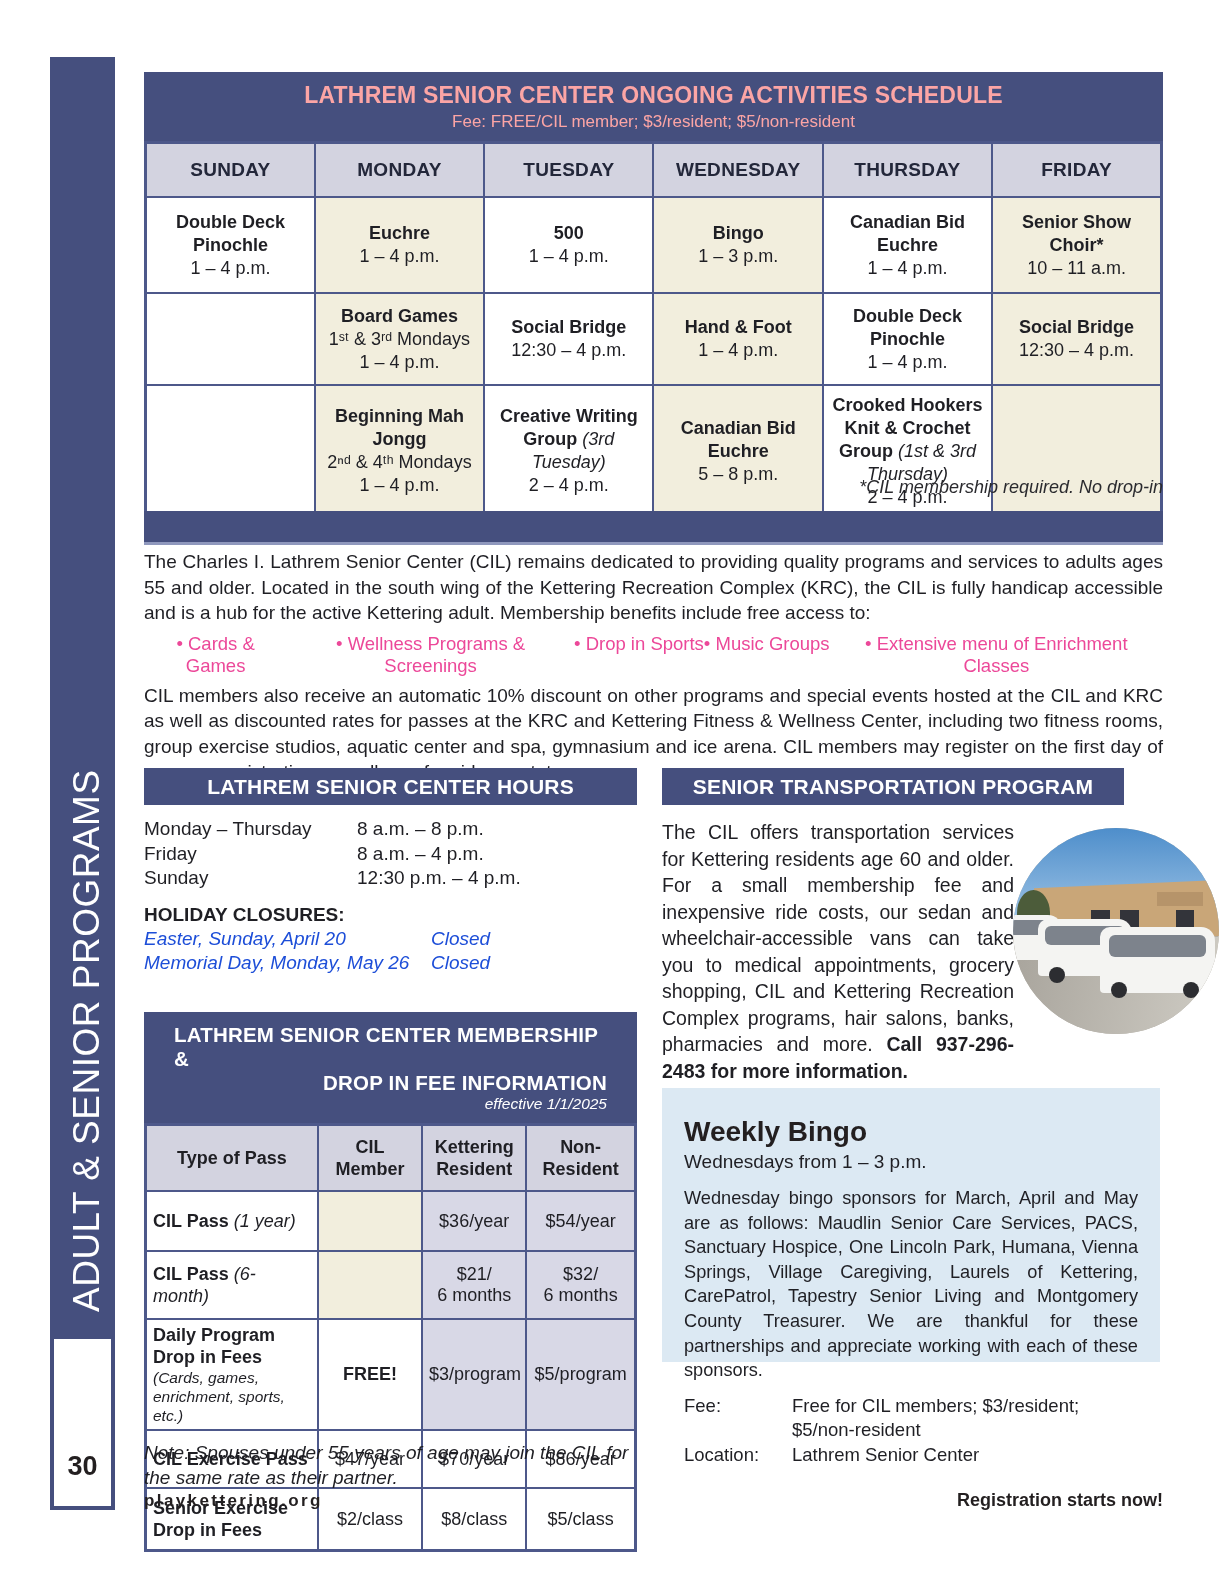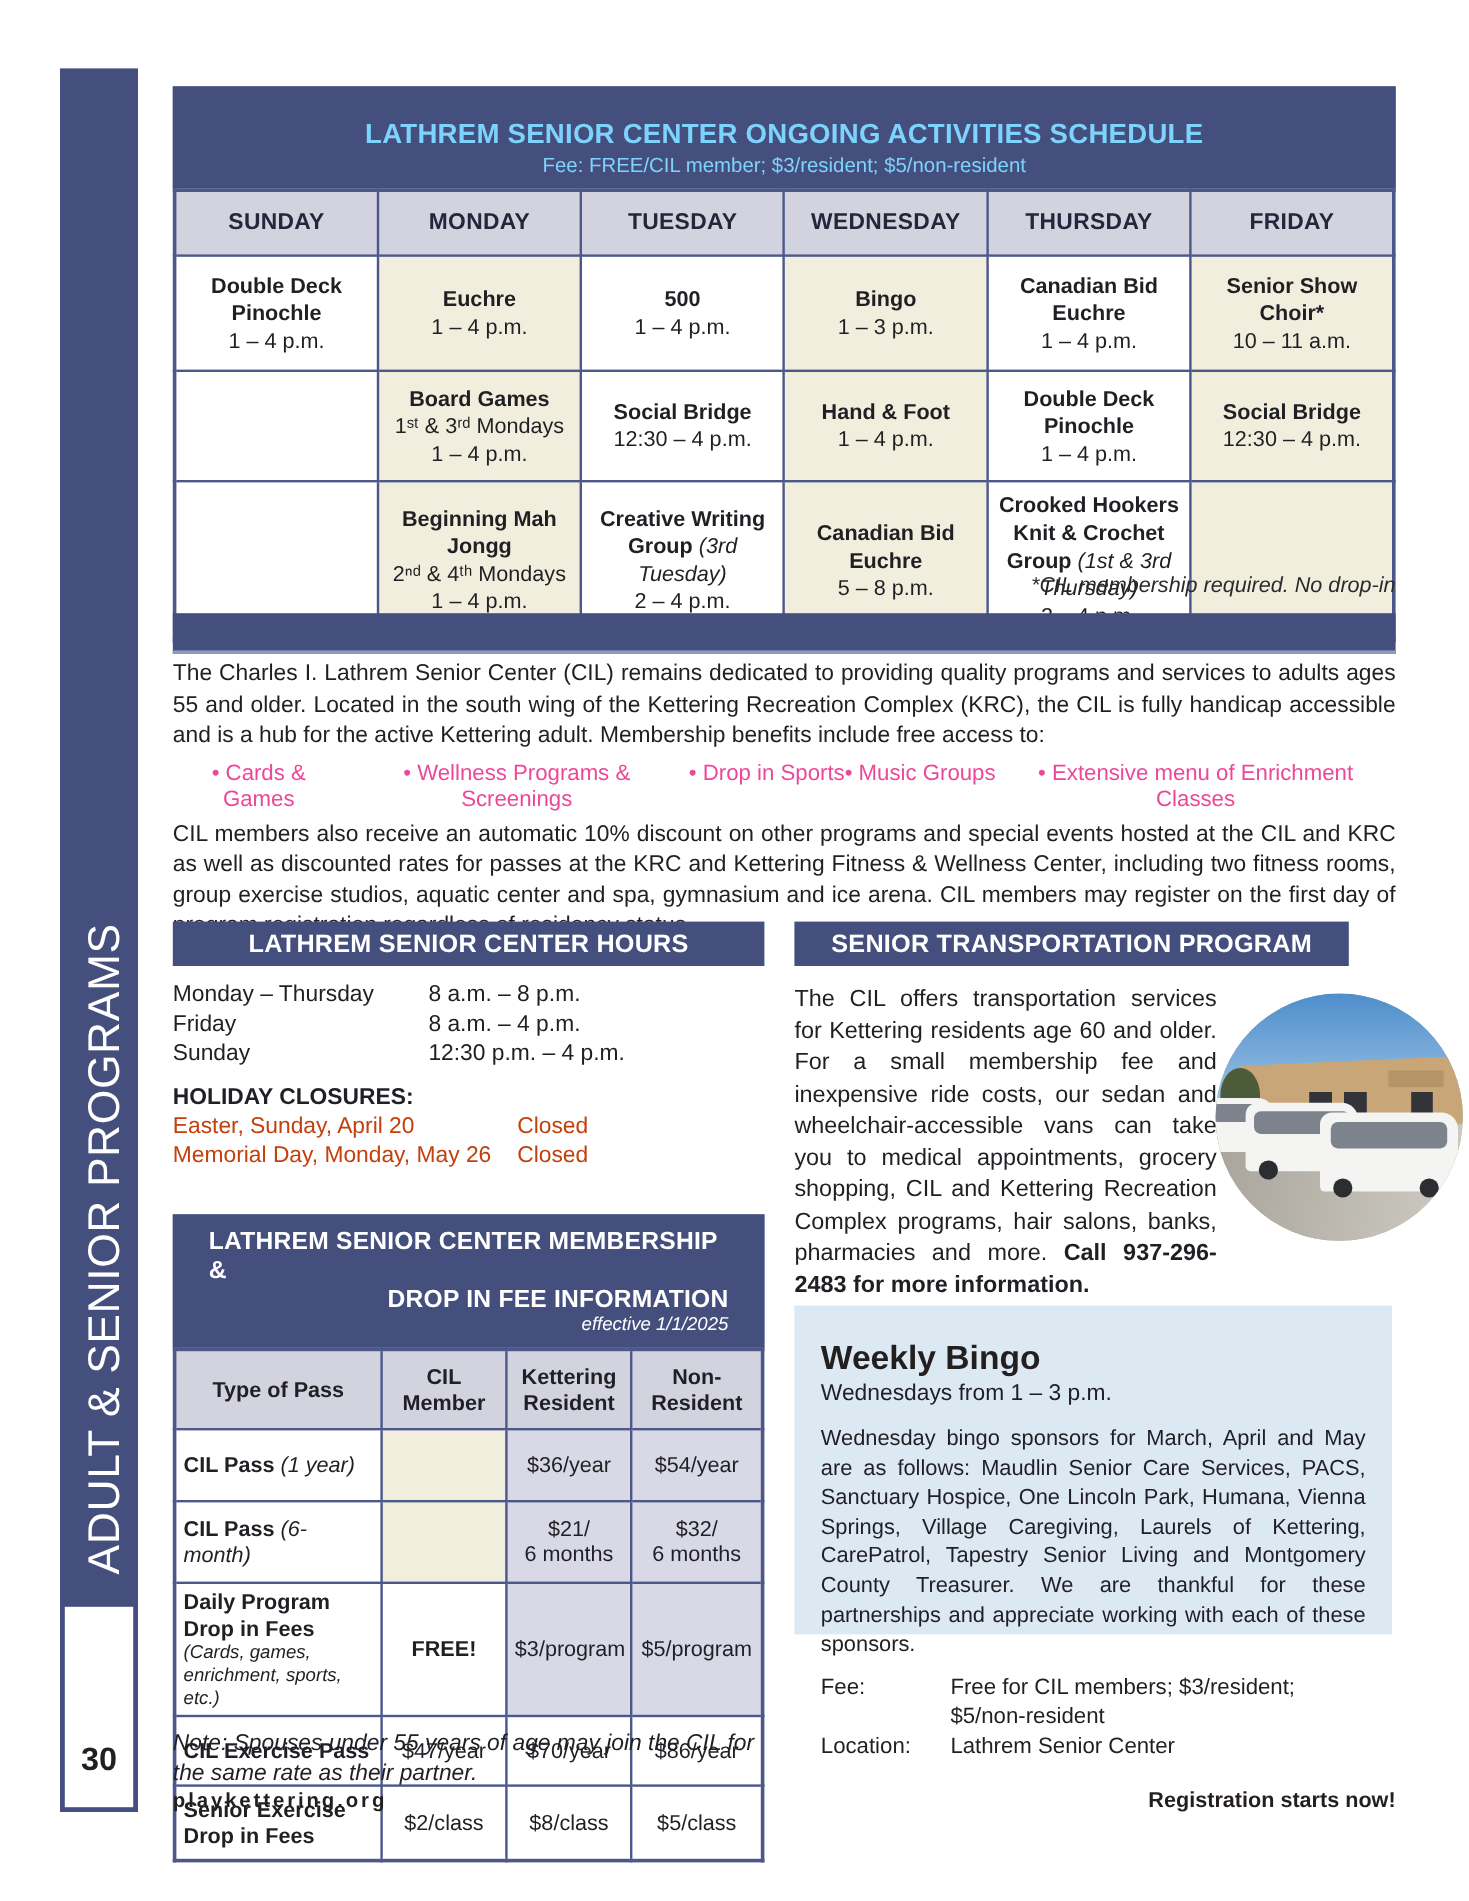--- a/index.html
+++ b/index.html
@@ -18,21 +18,21 @@
     position:absolute;left:50px;top:1335px;width:65px;height:175px;background:#ffffff;
     border:4px solid #454f7e;box-sizing:border-box;display:flex;align-items:flex-end;justify-content:center;
     padding-bottom:24px;
   }
   .page-number{font-size:27px;font-weight:bold;color:#231f20;}
   
   .main{position:absolute;left:144px;top:0;width:1019px;height:1584px;}
   .abs{position:absolute;}
   
   .activities{top:72px;left:0;width:1019px;}
-  .sched-banner{background:#454f7e;color:#7dd3fc;text-align:center;padding:24px 0 7px;border:2px solid #454f7e;}
+  .sched-banner{background:#454f7e;color:#fca5a5;text-align:center;padding:8px 0 7px;border:2px solid #454f7e;}
   .sched-title{font-size:23px;font-weight:bold;letter-spacing:0.2px;}
   .sched-fee{font-size:17px;margin-top:3px;}
   table.sched{border-collapse:collapse;width:1019px;table-layout:fixed;border:3px solid #4d588a;}
   table.sched th,table.sched td{border:2px solid #4d588a;text-align:center;vertical-align:middle;padding:5px 7px;}
   table.sched th{background:#d3d3e0;height:42px;font-size:19px;color:#23273a;letter-spacing:0.3px;}
   .r1 td{height:84px;} .r2 td{height:80px;} .r3 td{height:120px;}
   td.c-beige{background:#f2eedd;}
   .sc-title{font-weight:bold;} .sc-line{font-size:18px;line-height:23px;color:#1f1f24;}
   .sc-noteI{font-style:italic;font-weight:400;}
   .sched-footnote{top:477px;right:0;width:1047px;text-align:right;font-style:italic;font-size:18px;color:#2a2a2e;}
@@ -44,21 +44,21 @@
   .bullets{display:flex;justify-content:space-between;font-size:18.5px;margin:7px 0 6px;color:#ec4899;text-align:center;}
   .bullet-item::before{content:"• ";}
   
   .bar-header{background:#454f7e;color:#fff;font-weight:bold;font-size:21px;text-align:center;
     height:37px;line-height:37px;letter-spacing:0.2px;}
   
   .hours{top:768px;left:0;width:493px;}
   .hours-rows{margin-top:12px;font-size:19px;line-height:24.5px;color:#1f1f24;}
   .hours-row{display:grid;grid-template-columns:213px auto;}
   .holiday-heading{font-weight:bold;font-size:19px;margin:13px 0 1px;color:#1f1f24;}
-  .closure-row{display:grid;grid-template-columns:287px auto;font-size:19px;line-height:24.5px;color:#c2410c;}
+  .closure-row{display:grid;grid-template-columns:287px auto;font-size:19px;line-height:24.5px;color:#1d4ed8;font-style:italic;}
   
   .transport{top:768px;left:518px;width:501px;}
   .transport .bar-header{width:462px;}
   .transport p{margin:14px 0 0;width:352px;font-size:19.5px;line-height:26.5px;text-align:justify;color:#1f1f24;}
   .photo-circle{position:absolute;left:351px;top:60px;width:206px;height:206px;border-radius:50%;overflow:hidden;background:#b3afa7;}
   .ph-sky{position:absolute;left:0;right:0;top:0;height:52%;background:linear-gradient(#4e8ecb,#a9cbe9);}
   .ph-building{position:absolute;left:10%;right:-2%;top:27%;height:27%;background:#c9a678;transform:skewY(-2.5deg);}
   .ph-sign{position:absolute;right:8%;top:31%;width:22%;height:7%;background:#b6946a;}
   .ph-window{position:absolute;background:#33343a;top:40%;height:11%;width:9%;}
   .ph-ground{position:absolute;left:0;right:0;bottom:0;height:47%;background:linear-gradient(100deg,#a8a49c,#cfccc4);}

